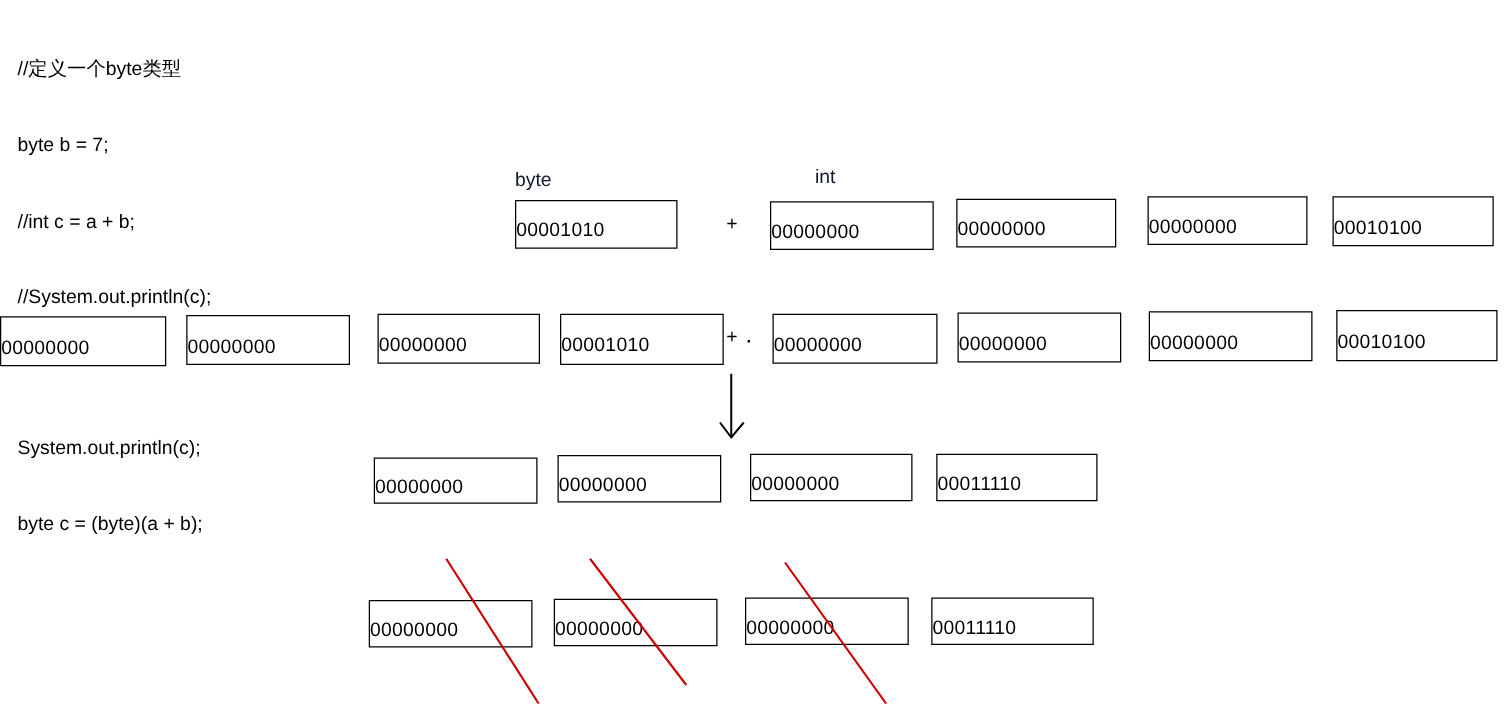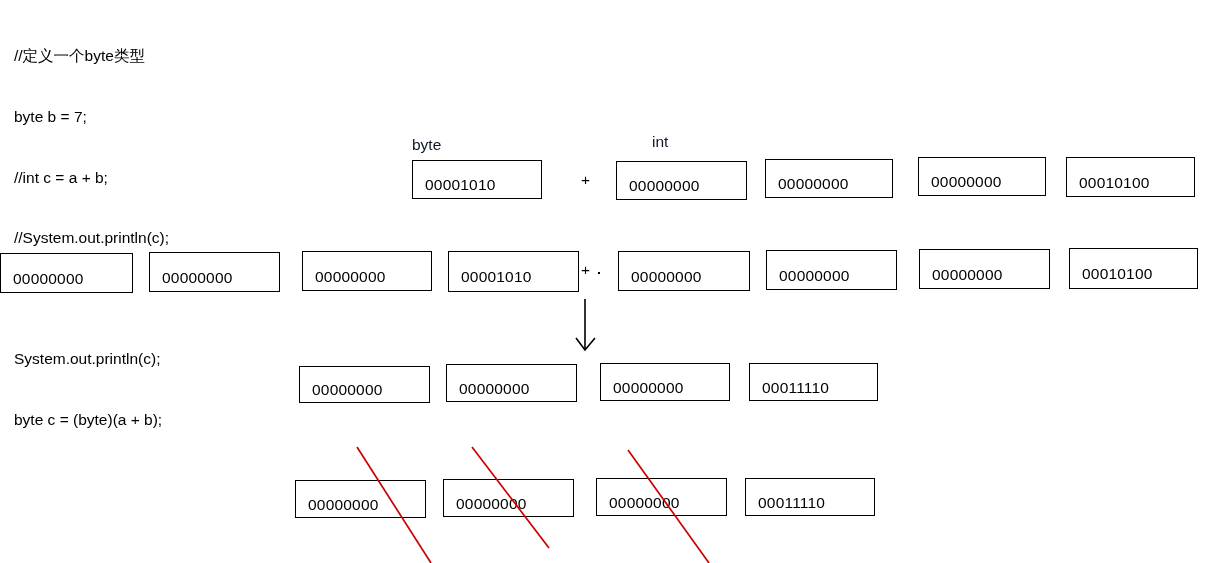--- a/index.html
+++ b/index.html
@@ -41,21 +41,21 @@
     white-space: nowrap;
   }
 
   .bitbox {
     position: absolute;
     box-sizing: border-box;
     border: 1.4px solid #000000;
     background: transparent;
     display: flex;
     align-items: center;
-    padding-left: 12px;
+    padding-left: 0;
   }
   .bitbox span {
     font-size: 15.5px;
     line-height: 17px;
     letter-spacing: 0.2px;
     color: #000000;
     white-space: nowrap;
     position: relative;
     top: 5px;
   }

